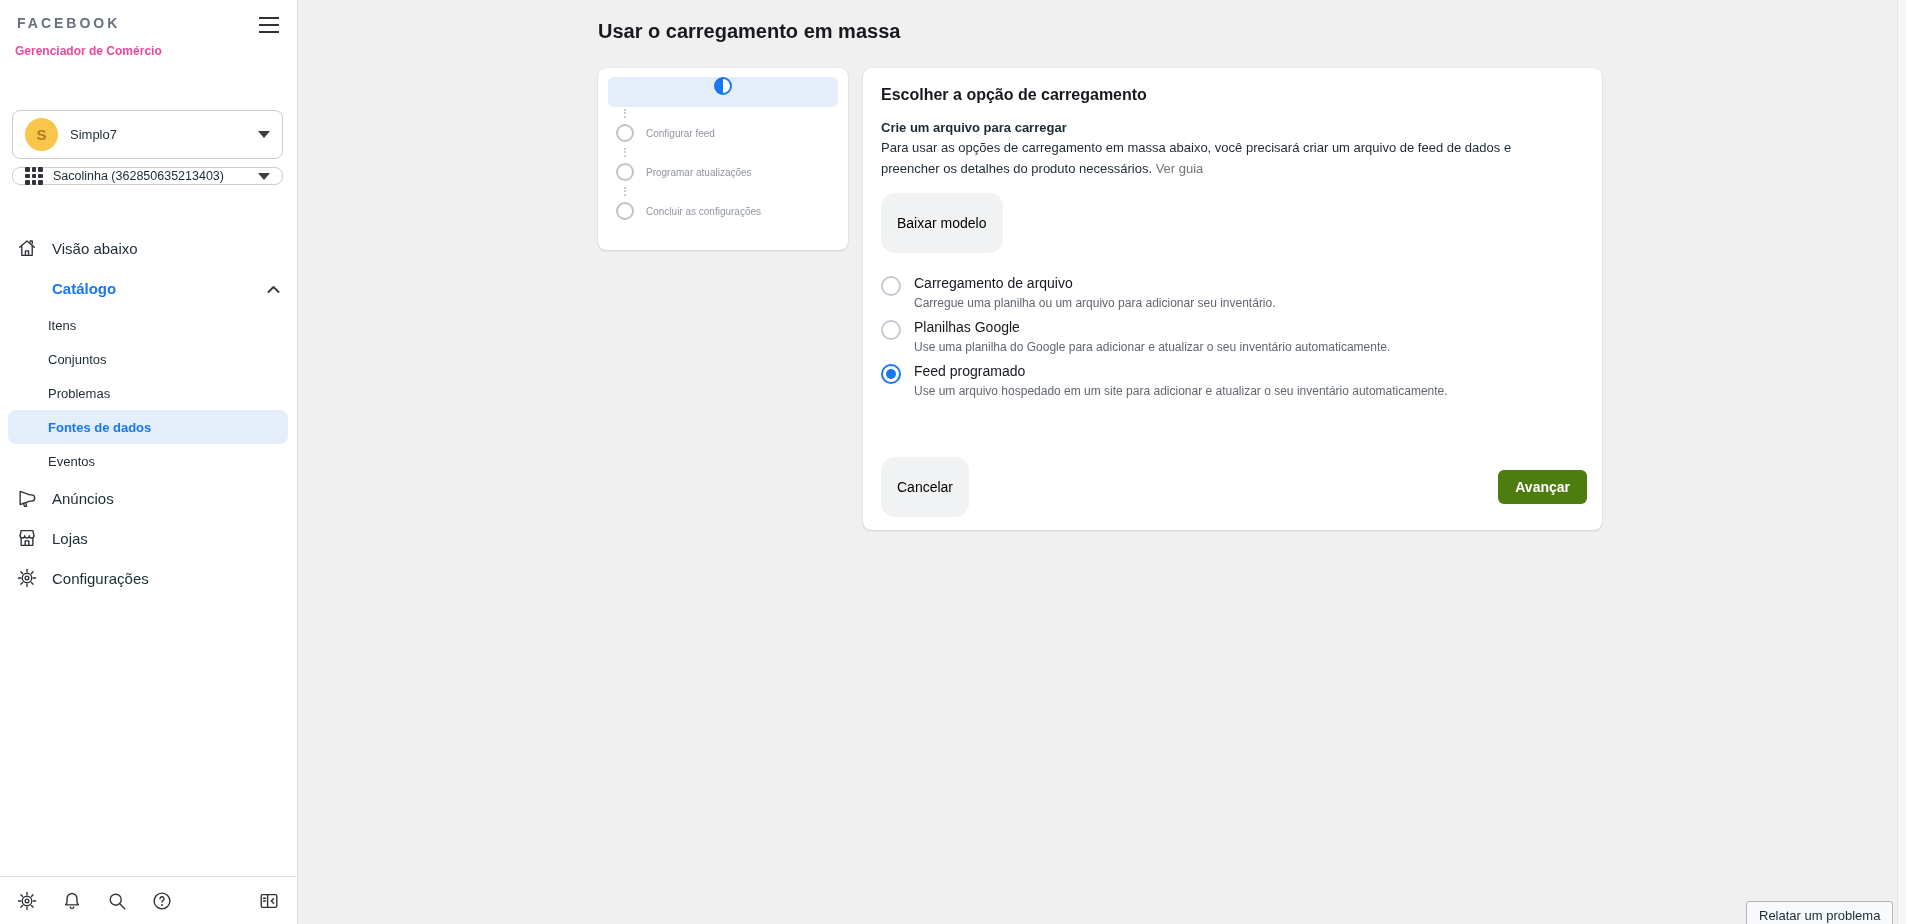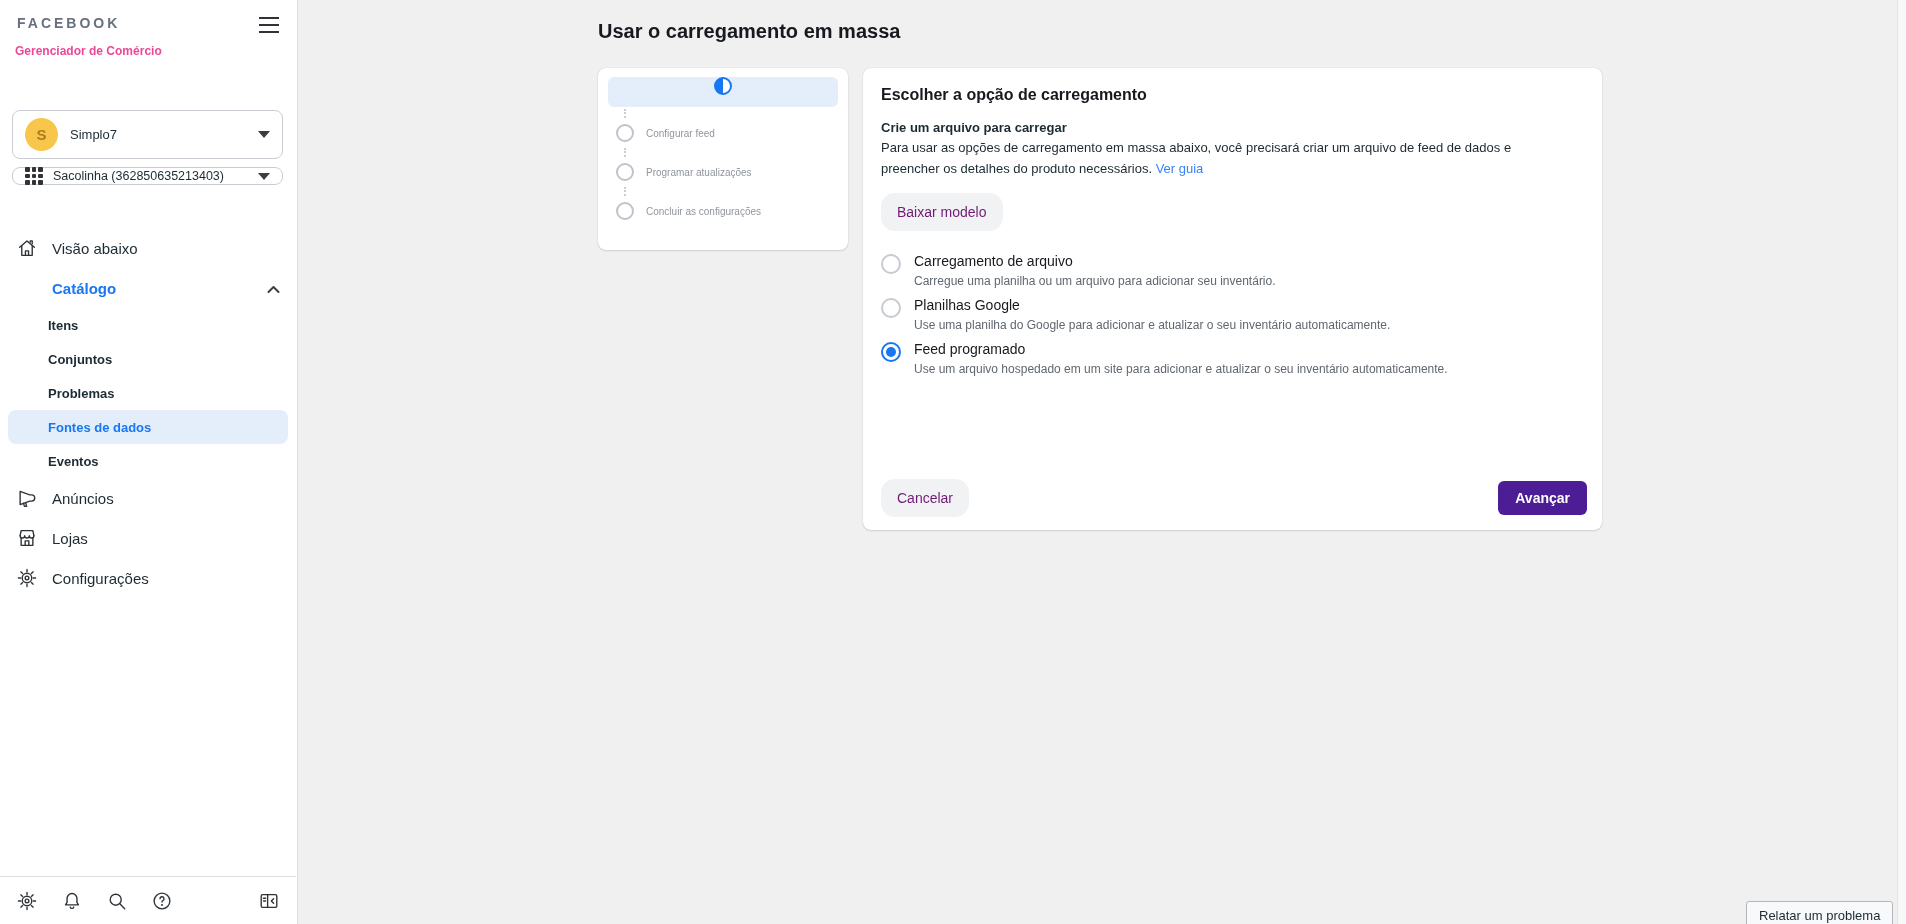--- a/index.html
+++ b/index.html
@@ -53,21 +53,21 @@
   .nav { position:absolute; top:228px; left:0; right:1px; }
   .nav-item {
     height:40px; display:flex; align-items:center; gap:14px;
     padding:0 16px; font-size:15px; cursor:pointer;
   }
   .nav-item .ico-box { width:22px; height:22px; flex:none; display:flex; align-items:center; justify-content:center; }
   .nav-item.catalog { color:#1877F2; font-weight:700; }
   .chev-up { margin-left:auto; }
   .sub-item {
     height:34px; display:flex; align-items:center;
-    padding-left:48px; font-size:13px; cursor:pointer;font-weight:bold;
+    padding-left:48px; font-size:13px; cursor:pointer;
   }
   .sub-item.selected {
     margin:0 8px; padding-left:40px; border-radius:8px;
     background:#E4EEFB; color:#1877F2; font-weight:700;
   }
 
   .side-toolbar {
     position:absolute; left:0; right:1px; bottom:0; height:48px;
     border-top:1px solid #DCDEE2;
     display:flex; align-items:center; padding:0 16px; gap:23px;
@@ -106,42 +106,42 @@
     color:#90959D; font-size:10px;
   }
   .step .circle { width:18px; height:18px; flex:none; border-radius:50%; border:2px solid #BFC4CB; background:#fff; }
   .step .lbl, .step-active .lbl { white-space:nowrap; overflow:hidden; text-overflow:ellipsis; }
 
   
   .main-card { left:863px; top:68px; width:739px; height:462px; padding:18px; }
   .panel-title { font-size:16px; font-weight:700; color:#16191E; }
   .panel-subtitle { font-size:13px; font-weight:700; margin-top:16px; }
   .panel-desc { font-size:13px; line-height:1.6; margin-top:3px; max-width:685px; }
-  .guide-link { color:#3b82f6; cursor:pointer; }
+  .guide-link { color:#737373; cursor:pointer; }
   .btn { display:inline-block; border:none; border-radius:6px; font-size:14px; font-family:inherit; cursor:pointer; }
-  .btn-gray { background:#F1F2F4; color:#701a75; padding:11px 16px;border-radius:14px; }
+  .btn-gray { background:#F1F2F4; color:#000000; padding:22px 16px;border-radius:14px; }
   .download-btn { margin-top:13px; }
   .options { margin-top:22px; }
   .option { display:flex; gap:13px; margin-bottom:9px; cursor:pointer; }
   .radio {
     width:20px; height:20px; flex:none; border-radius:50%;
     border:2px solid #C6CAD1; background:#fff; margin-top:1px;
   }
   .radio.checked { border-color:#1877F2; display:flex; }
   .radio.checked::after {
     content:""; width:10px; height:10px; margin:auto;
     border-radius:50%; background:#1877F2;
   }
   .option-label { font-size:14px; color:#16191E; }
   .option-desc { font-size:12px; color:#606770; margin-top:5px; }
   .card-footer {
     position:absolute; left:18px; right:15px; bottom:13px;
     display:flex; justify-content:space-between; align-items:center;
   }
-  .btn-primary { background:#4c1d95; color:#fff; font-weight:700; padding:9px 17px; }
+  .btn-primary { background:#4d7c0f; color:#fff; font-weight:700; padding:9px 17px; }
 
   
   .report-btn {
     position:absolute; left:1746px; top:901px; height:28px;
     background:#F8F9FA; border:1px solid #B3B7BC; border-radius:3px;
     font-size:13px; font-family:inherit; color:#1C2B33; padding:0 12px; cursor:pointer;
   }
 
   
   .scroll-strip {

